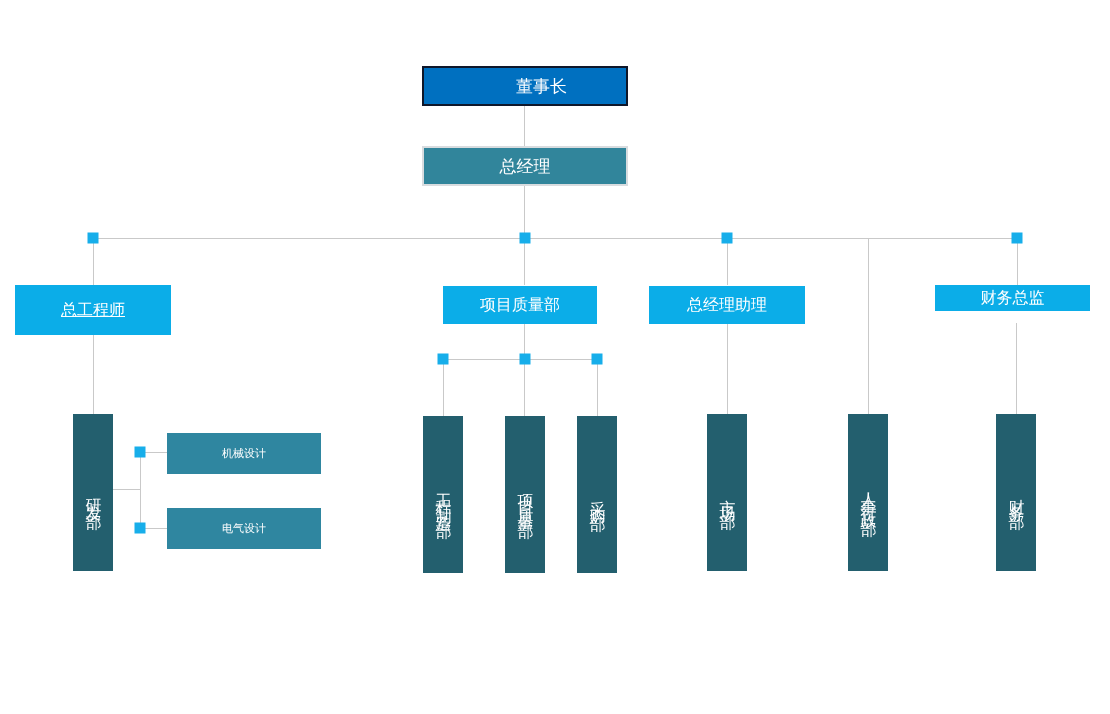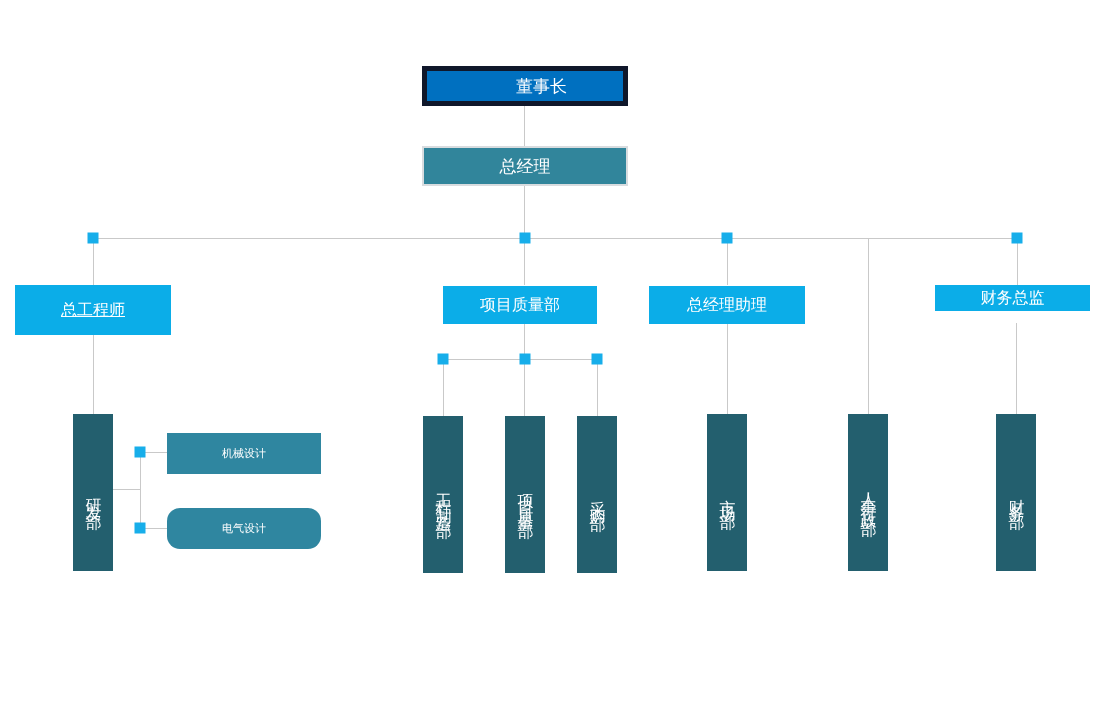--- a/index.html
+++ b/index.html
@@ -18,21 +18,21 @@
     background:var(--node,#17AEEA);
     transform:translate(-50%,-50%);
   }
   .box{
     position:absolute;box-sizing:border-box;
     display:flex;align-items:center;justify-content:center;
     color:var(--text,#FFFFFF);
     text-align:center;
     user-select:none;
   }
-  .lvl1{background:var(--chairman_bg,#0070C0);border:5px solid #0f172a;font-size:17px;padding-left:33px;}
+  .lvl1{background:var(--chairman_bg,#0070C0);border:2px solid #0f172a;font-size:17px;padding-left:33px;}
   .lvl2{background:var(--gm_bg,#31859B);border:2px solid #D8DCDF;font-size:17px;}
   .lvl3{background:var(--level3_bg,#0BADE8);font-size:16px;}
   .design{background:var(--design_bg,#2F86A0);font-size:11px;}
   .dept{
     background:var(--dept_bg,#235F6E);
     writing-mode:vertical-lr;
     letter-spacing:7px;
     font-size:16px;
     padding-top:7px; 
   }
@@ -83,15 +83,15 @@
 
   <div class="box dept" style="left:73px;top:414px;width:40px;height:157px;">研发部</div>
   <div class="box dept" style="left:423px;top:416px;width:40px;height:157px;">工程制造部</div>
   <div class="box dept" style="left:505px;top:416px;width:40px;height:157px;">项目质量部</div>
   <div class="box dept" style="left:577px;top:416px;width:40px;height:157px;">采购部</div>
   <div class="box dept" style="left:707px;top:414px;width:40px;height:157px;">市场部</div>
   <div class="box dept" style="left:848px;top:414px;width:40px;height:157px;">人事行政部</div>
   <div class="box dept" style="left:996px;top:414px;width:40px;height:157px;">财务部</div>
 
   <div class="box design" style="left:167px;top:433px;width:154px;height:41px;">机械设计</div>
-  <div class="box design" style="left:167px;top:508px;width:154px;height:41px;border-radius:13px;">电气设计</div>
+  <div class="box design" style="left:167px;top:508px;width:154px;height:41px;">电气设计</div>
 
 </div>
 
 </body></html>

